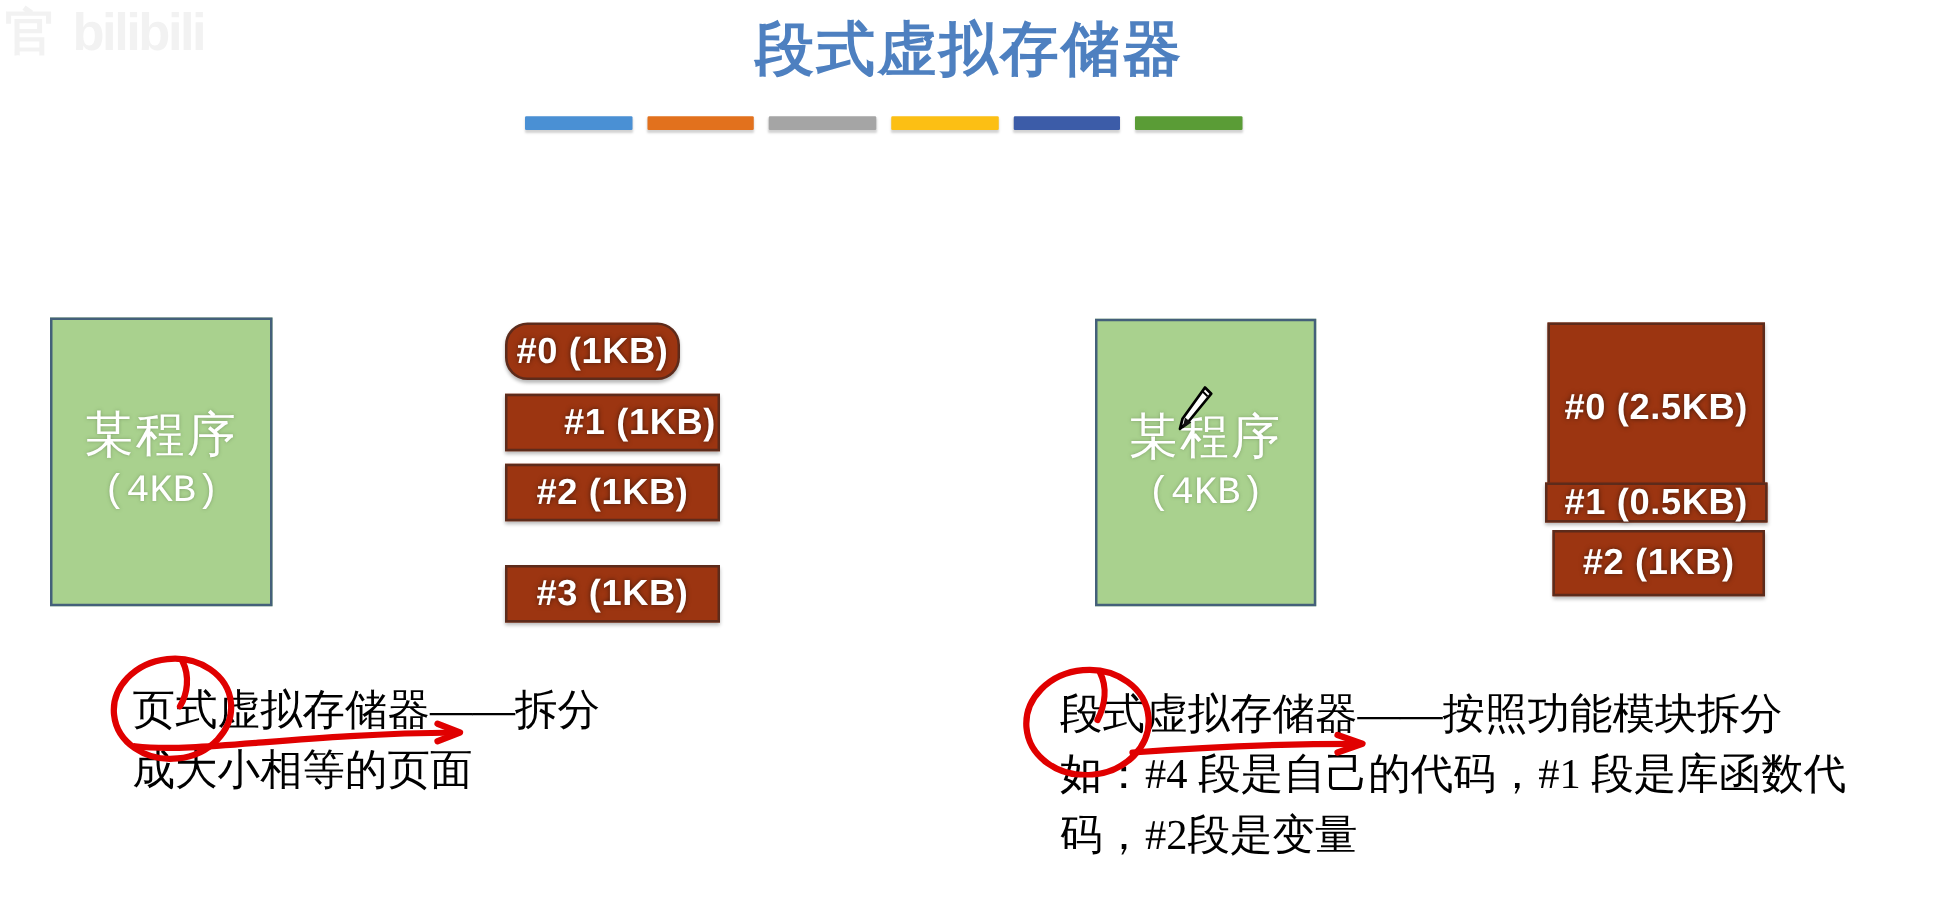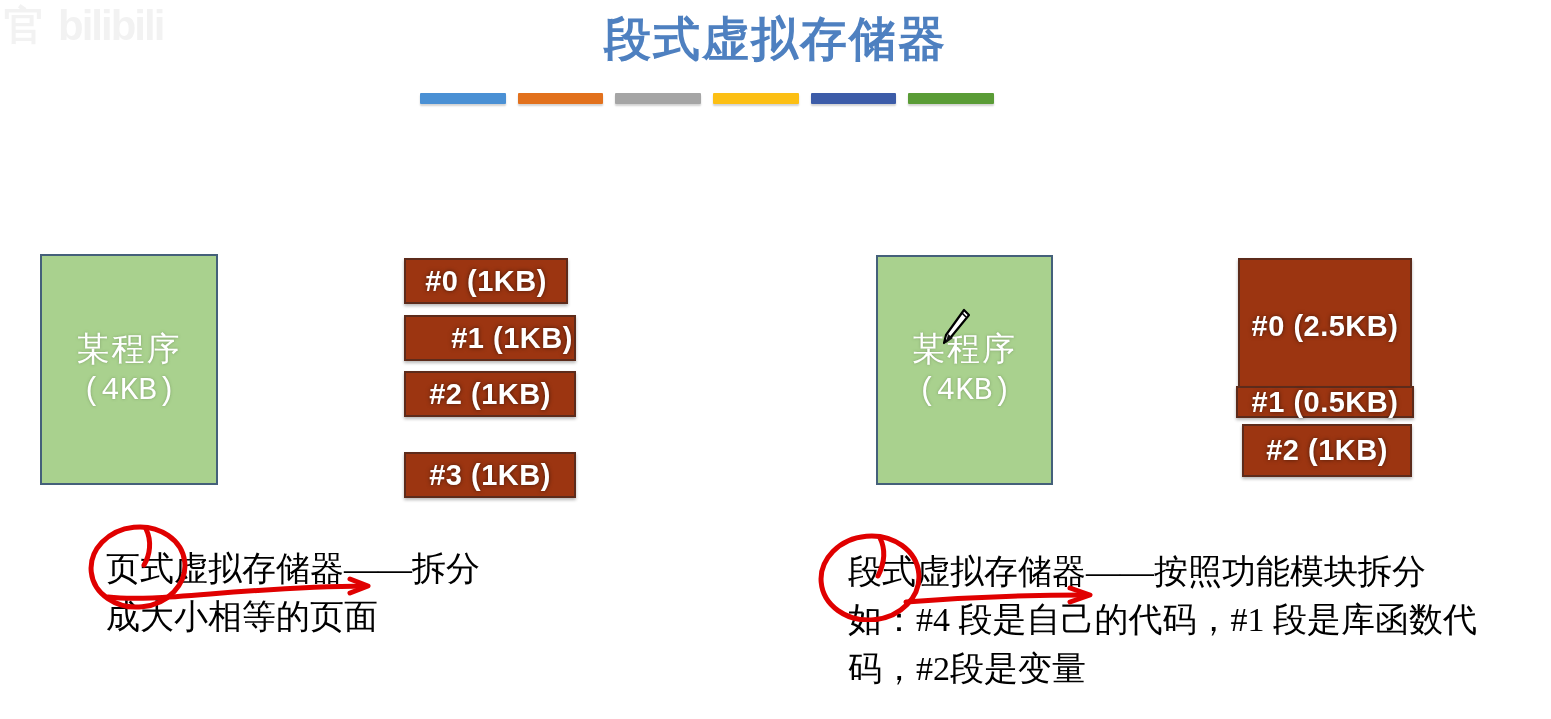--- a/index.html
+++ b/index.html
@@ -88,21 +88,21 @@
     display: flex;
     flex-direction: column;
     align-items: center;
     justify-content: center;
     color: #ffffff;
     text-shadow: 0 0 3px rgba(120,150,100,0.85);
     line-height: 1.18;
   }
   .prog-box .prog-name {
     font-family: "Liberation Serif", "DejaVu Serif", serif;
-    font-size: 33px;
+    font-size: 39px;
     letter-spacing: 2px;
   }
   .prog-box .prog-size {
     font-family: Liberation Mono, monospace;
     font-size: 31px;
     margin-top: 4px;
   }
   #prog-box-left  { left: 40px;  top: 254px; width: 178px; height: 231px; }
   #prog-box-right { left: 876px; top: 255px; width: 177px; height: 230px; }
 
@@ -118,21 +118,21 @@
     color: #ffffff;
     font-family: "Liberation Sans", "DejaVu Sans", sans-serif;
     font-weight: bold;
     font-size: 29px;
     text-shadow: 0 0 4px rgba(0,0,0,0.55);
     box-shadow: 0 2px 3px rgba(0,0,0,0.28);
     letter-spacing: 0.5px;
   }
 
   
-  #page-0 { left: 404px; top: 258px; width: 164px; height: 46px; }
+  #page-0 { left: 404px; top: 258px; width: 140px; height: 46px; border-radius: 18px; }
   #page-1 { left: 404px; top: 315px; width: 172px; height: 46px; padding-left: 44px; }
   #page-2 { left: 404px; top: 371px; width: 172px; height: 46px; }
   #page-3 { left: 404px; top: 452px; width: 172px; height: 46px; }
 
   
   #seg-0 { left: 1238px; top: 258px; width: 174px; height: 137px; }
   #seg-1 { left: 1236px; top: 386px; width: 178px; height: 32px; }
   #seg-2 { left: 1242px; top: 424px; width: 170px; height: 53px; }
 
   

